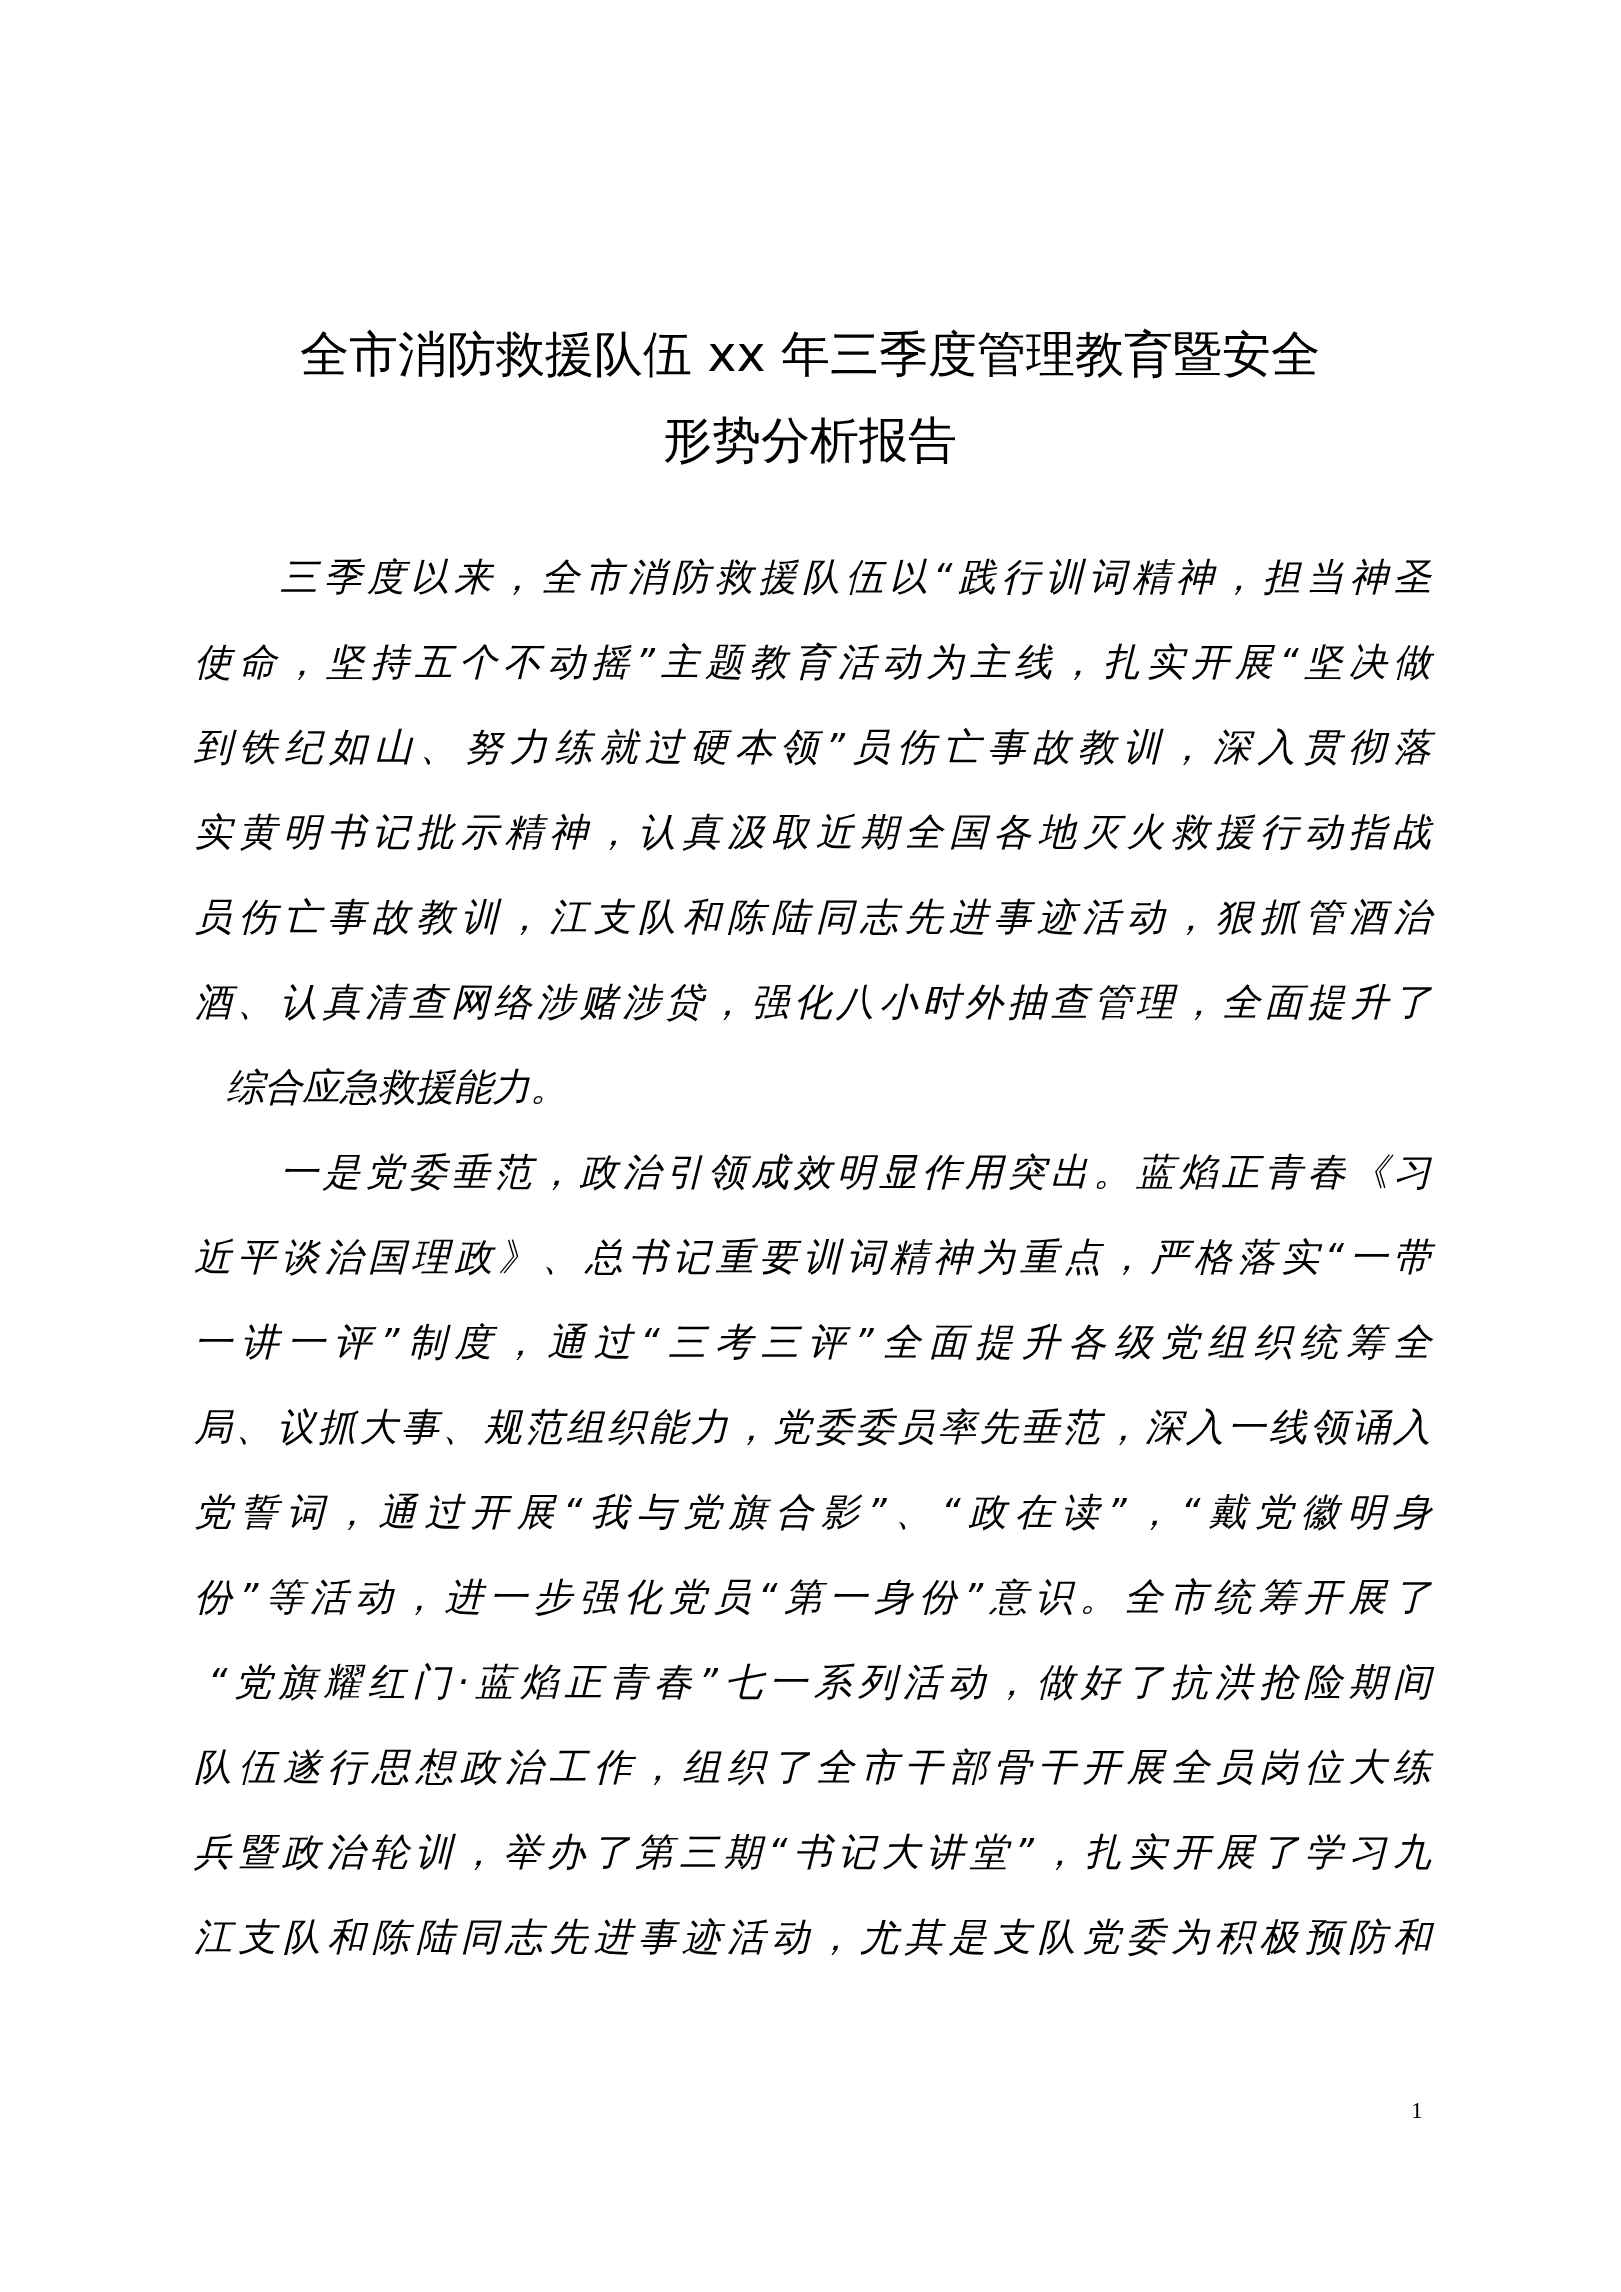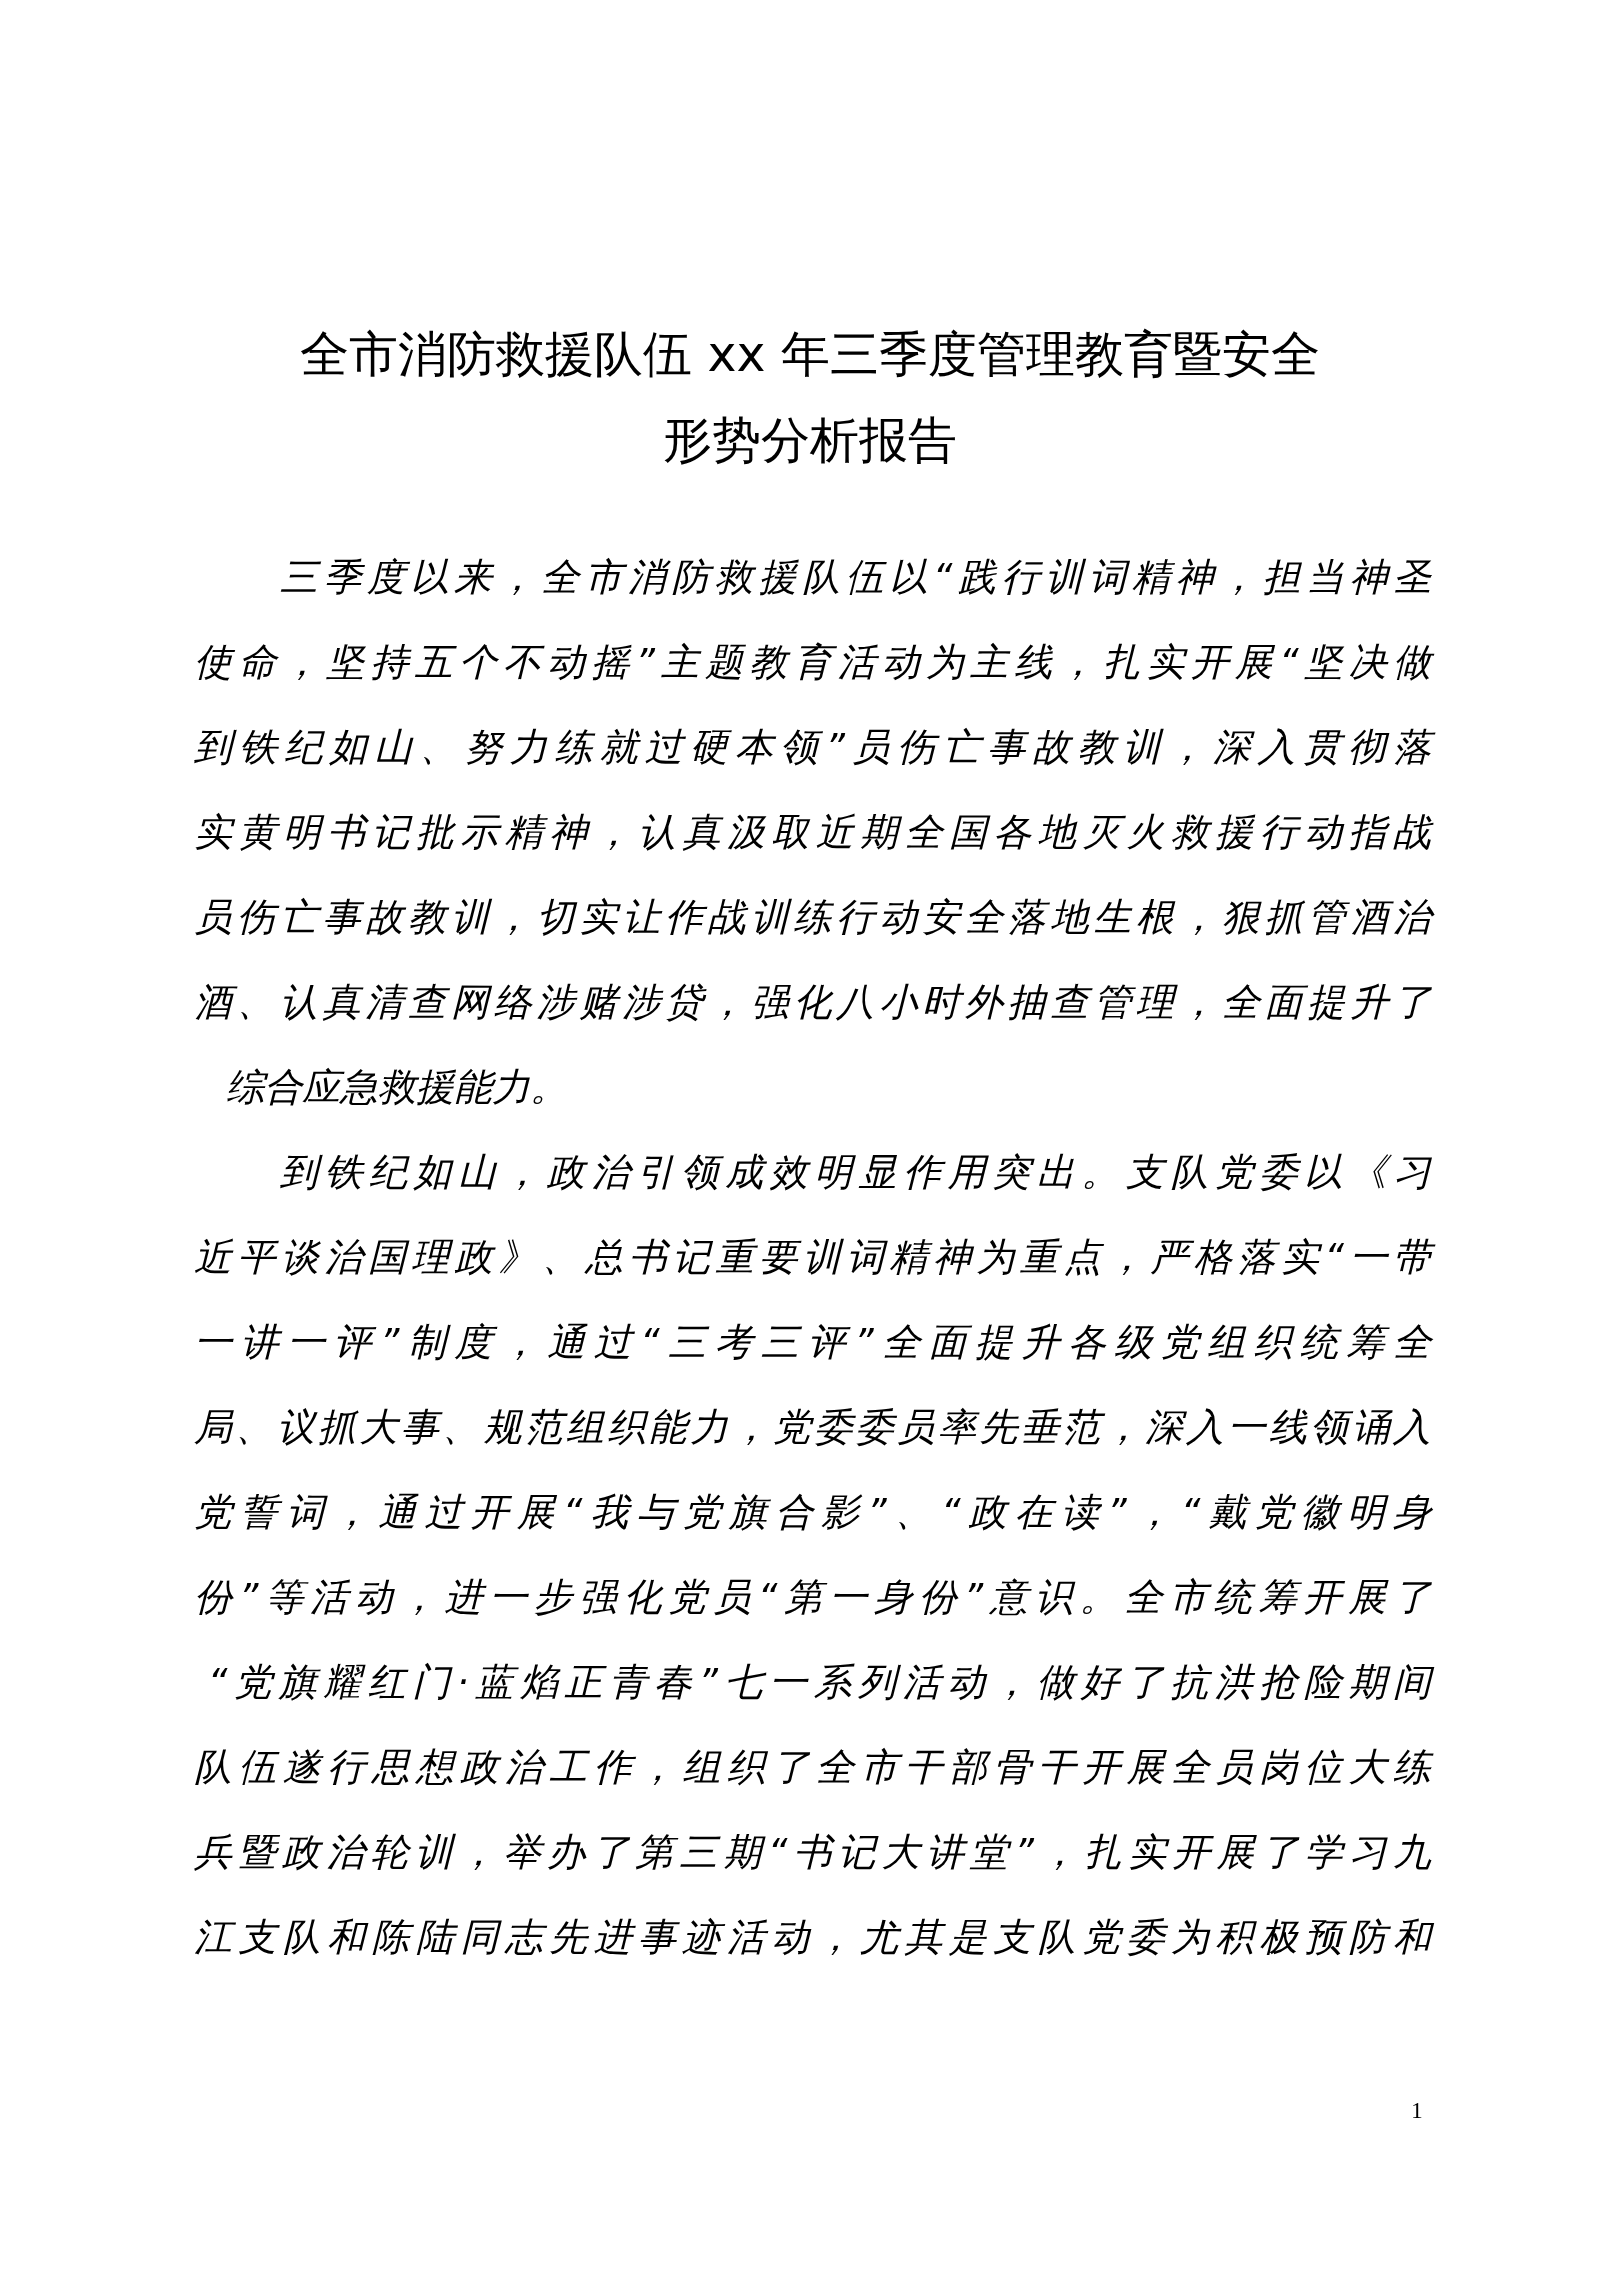--- a/index.html
+++ b/index.html
@@ -70,24 +70,24 @@
   <h1 class="title">
     <span class="tline">全市消防救援队伍 xx 年三季度管理教育暨安全</span>
     <span class="tline">形势分析报告</span>
   </h1>
 
   <div class="body" id="body">
       <span class="line indent">三季度以来，全市消防救援队伍以“践行训词精神，担当神圣</span>
       <span class="line">使命，坚持五个不动摇”主题教育活动为主线，扎实开展“坚决做</span>
       <span class="line">到铁纪如山、努力练就过硬本领”员伤亡事故教训，深入贯彻落</span>
       <span class="line">实黄明书记批示精神，认真汲取近期全国各地灭火救援行动指战</span>
-      <span class="line">员伤亡事故教训，切实让作战训练行动安全落地生根，狠抓管酒治</span>
+      <span class="line">员伤亡事故教训，江支队和陈陆同志先进事迹活动，狠抓管酒治</span>
       <span class="line">酒、认真清查网络涉赌涉贷，强化八小时外抽查管理，全面提升了</span>
       <span class="line last">综合应急救援能力。</span>
-      <span class="line indent">到铁纪如山，政治引领成效明显作用突出。支队党委以《习</span>
+      <span class="line indent">一是党委垂范，政治引领成效明显作用突出。蓝焰正青春《习</span>
       <span class="line">近平谈治国理政》、总书记重要训词精神为重点，严格落实“一带</span>
       <span class="line">一讲一评”制度，通过“三考三评”全面提升各级党组织统筹全</span>
       <span class="line">局、议抓大事、规范组织能力，党委委员率先垂范，深入一线领诵入</span>
       <span class="line">党誓词，通过开展“我与党旗合影”、“政在读”，“戴党徽明身</span>
       <span class="line">份”等活动，进一步强化党员“第一身份”意识。全市统筹开展了</span>
       <span class="line indent-small">“党旗耀红门·蓝焰正青春”七一系列活动，做好了抗洪抢险期间</span>
       <span class="line">队伍遂行思想政治工作，组织了全市干部骨干开展全员岗位大练</span>
       <span class="line">兵暨政治轮训，举办了第三期“书记大讲堂”，扎实开展了学习九</span>
       <span class="line">江支队和陈陆同志先进事迹活动，尤其是支队党委为积极预防和</span>
     </div>

